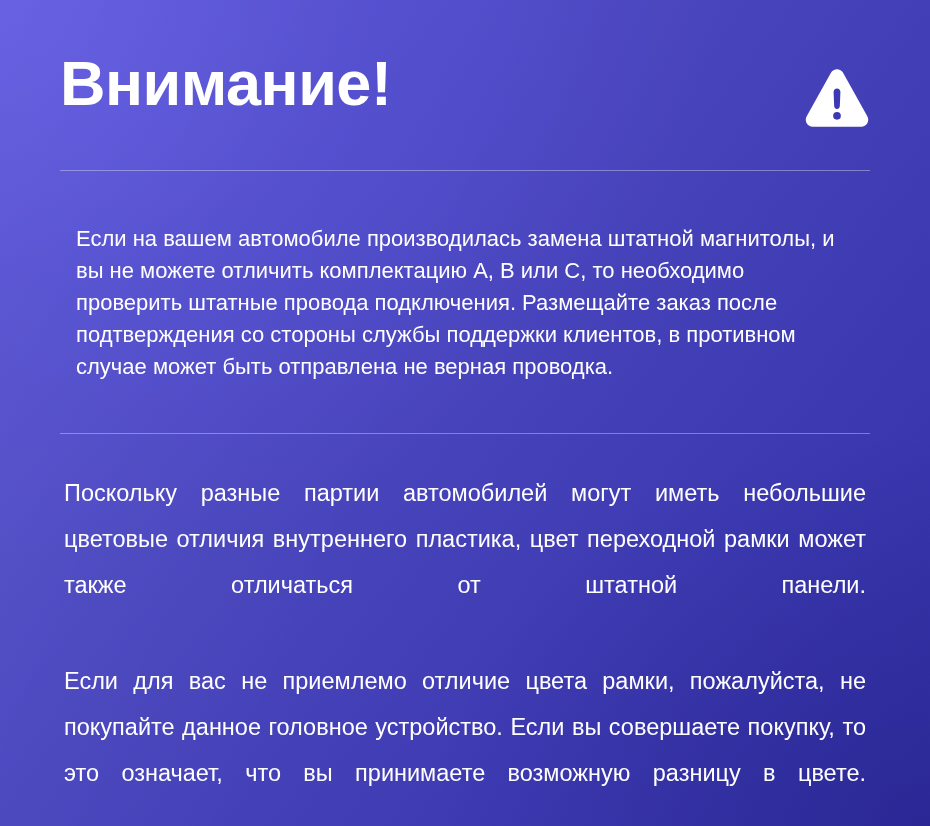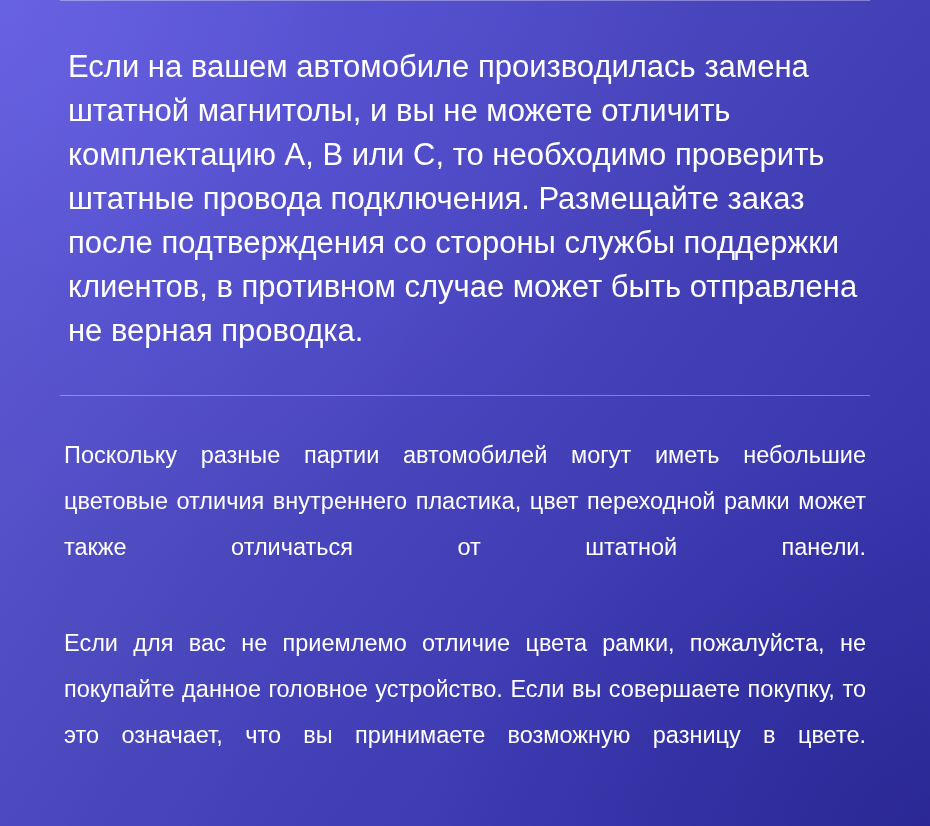--- a/index.html
+++ b/index.html
@@ -79,24 +79,24 @@
   }
   .divider-top { margin-top: 0px; }
   .divider-mid { margin-top: 28px; }
 
   
   .block-one {
     padding-top: 36px;
     padding-bottom: 6px;
   }
   .block-one p {
-    margin: 8px;
+    margin: 16px;
     color: #ffffff;
-    font-size: 31px;
-    line-height: 44px;
+    font-size: 22px;
+    line-height: 32px;
     font-weight: 500;
     max-width: 800px;
   }
 
   .block-two {
     padding-top: 32px;
   }
   .block-two p {
     margin: 4px;
     color: #ffffff;
@@ -118,20 +118,29 @@
     margin-top: 0px;
   }
 </style>
 </head>
 <body>
 
 <div id="banner">
 
   <div class="content">
 
+    <div class="header">
+      <h1 class="title">Внимание!</h1>
+
+      <svg class="warning-icon" viewBox="0 0 66 66" xmlns="http://www.w3.org/2000/svg" aria-hidden="true">
+        <path d="M33 3.2c-2.5 0-4.8 1.35-6.05 3.5L2.7 50.2c-1.25 2.2-1.25 4.9 0 7.05 1.25 2.15 3.55 3.5 6.05 3.5h48.5c2.5 0 4.8-1.35 6.05-3.5 1.25-2.15 1.25-4.85 0-7.05L39.05 6.7C37.8 4.55 35.5 3.2 33 3.2z" fill="#ffffff"></path>
+        <path d="M33 22.4c-1.95 0-3.5 1.62-3.42 3.57l.62 14.3c.06 1.5 1.3 2.68 2.8 2.68s2.74-1.18 2.8-2.68l.62-14.3c.08-1.95-1.47-3.57-3.42-3.57z" fill="#3d39b5"></path>
+        <circle cx="33" cy="49.8" r="3.85" fill="#3d39b5"></circle>
+      </svg>
+    </div>
 
     <hr class="divider divider-top">
 
     <div class="block-one">
       <p>Если на вашем автомобиле производилась замена штатной магнитолы, и вы не можете отличить комплектацию A, B или C, то необходимо проверить штатные провода подключения. Размещайте заказ после подтверждения со стороны службы поддержки клиентов, в противном случае может быть отправлена не верная проводка.</p>
     </div>
 
     <hr class="divider divider-mid">
 
     <div class="block-two">

